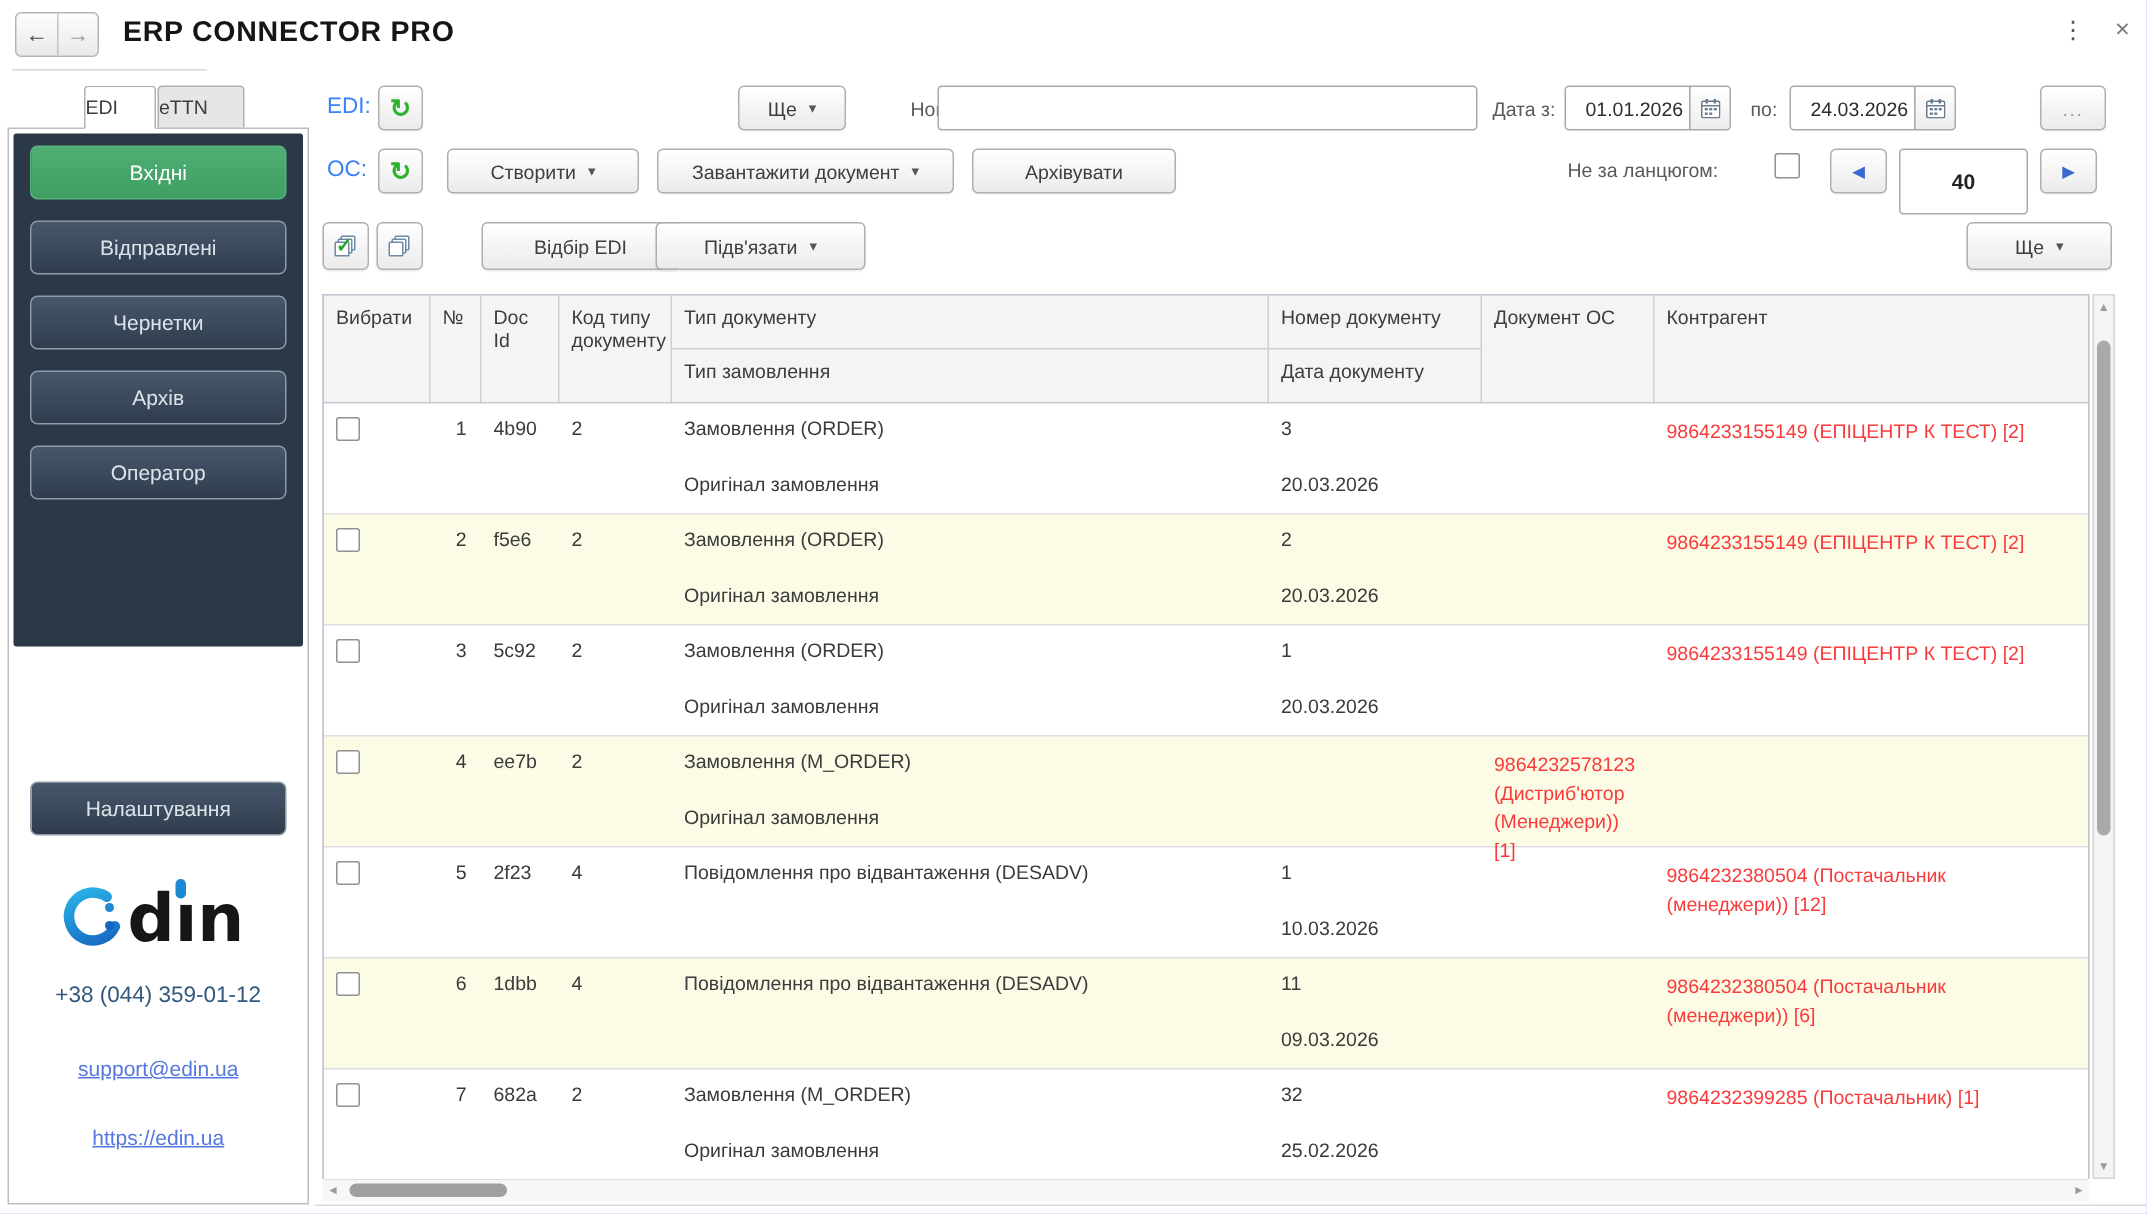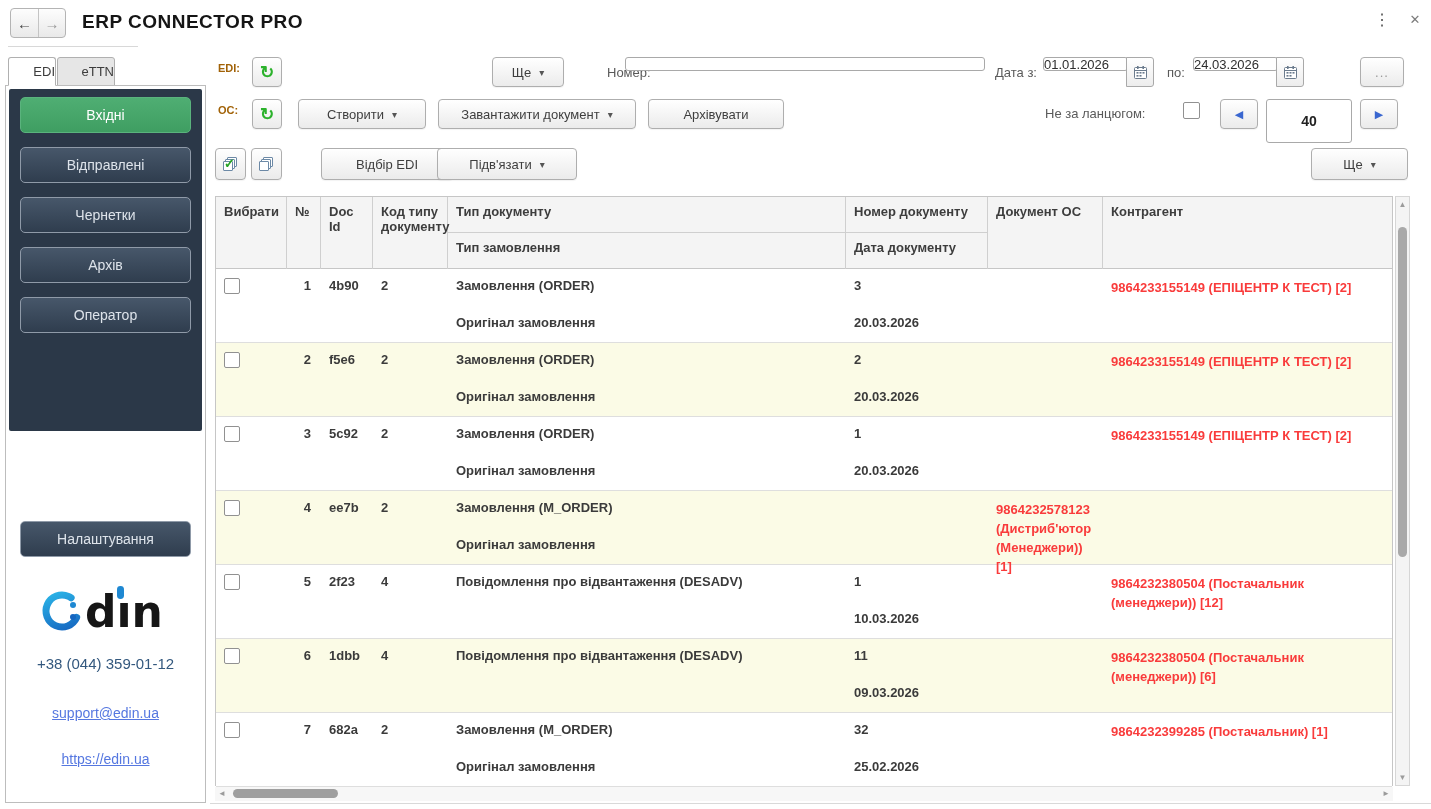--- a/index.html
+++ b/index.html
@@ -9,50 +9,50 @@
   
   .navgroup { position:absolute; left:10px; top:8px; display:flex; border:1px solid #b4b4b4; border-radius:4px; overflow:hidden; background:linear-gradient(#fdfdfd,#e9e9e9); }
   .navbtn { width:27px; height:28px; display:flex; align-items:center; justify-content:center; font-size:15px; color:#444; }
   .navbtn + .navbtn { border-left:1px solid #c4c4c4; color:#9a9a9a; }
   .apptitle { position:absolute; left:82px; top:11px; font-size:19px; font-weight:bold; color:#151515; letter-spacing:.5px; }
   .kebab { position:absolute; left:1372px; top:10px; width:20px; height:24px; text-align:center; font-size:16px; color:#555; cursor:pointer; }
   .winclose { position:absolute; left:1406px; top:12px; width:18px; height:20px; text-align:center; font-size:13px; color:#7c7c7c; cursor:pointer; }
   .topdiv { position:absolute; left:8px; top:46px; width:130px; height:1px; background:#d8d8d8; }
 
   
-  .tab { position:absolute; top:57px; height:29px; display:flex; align-items:center; justify-content:flex-end; font-size:13px; color:#3c3c3c; border:1px solid #b0b0b0; border-radius:3px 3px 0 0; }
+  .tab { position:absolute; top:57px; height:29px; display:flex; align-items:center; justify-content:flex-start; font-size:13px; color:#3c3c3c; border:1px solid #b0b0b0; border-radius:3px 3px 0 0;margin-left:48px; }
   .tab.active { left:8px; width:48px; background:#fff; border-bottom:1px solid #fff; z-index:3; }
   .tab.inactive { left:57px; width:58px; background:#e6e6e6; }
   .sidebox { position:absolute; left:5px; top:85px; width:201px; height:718px; border:1px solid #bdbdbd; background:#fff; z-index:2; }
   .darkpanel { position:absolute; left:3px; top:3px; width:193px; height:342px; background:#2b3848; border-radius:2px; }
   .sbtn { position:absolute; left:11px; width:171px; height:36px; display:flex; align-items:center; justify-content:center;
           background:linear-gradient(#47576a,#2f3d4e); border:1px solid #8f9aa8; border-radius:5px; color:#dde3ea; font-size:14px; cursor:pointer; }
   .sbtn.green { background:linear-gradient(#4fae73,#3f9e62); border-color:#5ab37d; color:#fff; }
   .infoblock { position:absolute; left:0; width:199px; text-align:center; }
   .phone { font-size:15px; color:#33587e; }
   .slink { font-size:14px; color:#5577e0; text-decoration:underline; }
 
   
-  .lbl-blue { position:absolute; font-size:11px; font-weight:bold; color:#a16207; }
+  .lbl-blue { position:absolute; font-size:15px; font-weight:normal; color:#3b82f6; }
   .lbl { position:absolute; font-size:13px; color:#5a5a5a; }
   .btn { position:absolute; display:flex; align-items:center; justify-content:center; gap:8px;
          background:linear-gradient(#ffffff,#ebebeb); border:1px solid #aeaeae; border-radius:4px;
          font-size:13px; color:#3e3e3e; cursor:pointer; box-shadow:0 1px 1px rgba(0,0,0,.05); }
   .btn .arr { font-size:10px; color:#555; }
   .btn.icon30 { width:30px; height:30px; }
   .refresh-g { color:#2cb22c; font-size:17px; font-weight:bold; line-height:1; }
-  .tinput { position:absolute; border:1px solid #a9a9a9; border-radius:3px; background:#fff; height:14px; font-size:13px; color:#2e2e2e; padding:0 0; display:flex; align-items:center; }
+  .tinput { position:absolute; border:1px solid #a9a9a9; border-radius:3px; background:#fff; height:30px; font-size:13px; color:#2e2e2e; padding:0 13px; display:flex; align-items:center; }
   .calbtn { position:absolute; width:28px; height:30px; display:flex; align-items:center; justify-content:center; background:linear-gradient(#fff,#ededed); border:1px solid #a9a9a9; border-radius:0 3px 3px 0; margin-left:-1px; cursor:pointer; }
   .cb { display:inline-block; width:17px; height:17px; background:#fff; border:1px solid #919191; border-radius:2px; cursor:pointer; }
   .pager-arrow { color:#3a67d0; font-size:11px; }
   .pagebox { position:absolute; width:86px; height:44px; border:1px solid #a9a9a9; border-radius:3px; display:flex; align-items:center; justify-content:center; font-size:14px; font-weight:bold; color:#222; background:#fff; }
   .ellip { color:#9a9a9a; letter-spacing:1px; }
 
   
-  .tablewrap { position:absolute; left:215px; top:196px; width:1178px; height:590px; border:1px solid #c6c6c6; border-bottom:none; background:#c4b5fd;font-weight:bold; }
+  .tablewrap { position:absolute; left:215px; top:196px; width:1178px; height:590px; border:1px solid #c6c6c6; border-bottom:none; background:#c4b5fd; }
   .thead { display:grid; grid-template-columns:71px 34px 52px 75px 398px 142px 115px 287px; height:72px; background:#f4f4f4; border-bottom:1px solid #c6c6c6; }
   .hcell { border-right:1px solid #cfcfcf; font-size:13px; color:#3d3d3d; position:relative; }
   .hcell:last-child { border-right:none; }
   .hcell .one { padding:7px 8px; }
   .hcell .sub { height:36px; padding:7px 8px; }
   .hcell .sub.divided { border-bottom:1px solid #cfcfcf; }
   .tbody .trow { display:grid; grid-template-columns:71px 34px 52px 75px 398px 142px 115px 287px; height:74px; border-bottom:1px solid #dedede; background:#fff; }
   .tbody .trow:nth-child(even) { background:#fbfbe6; }
   .cell { position:relative; font-size:13px; color:#3b3b3b; }
   .cell .l1 { position:absolute; top:9px; left:8px; right:4px; }

